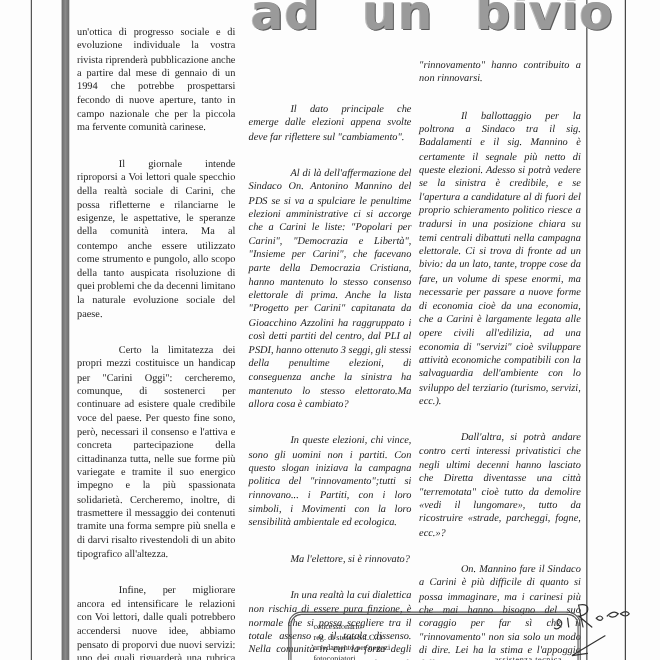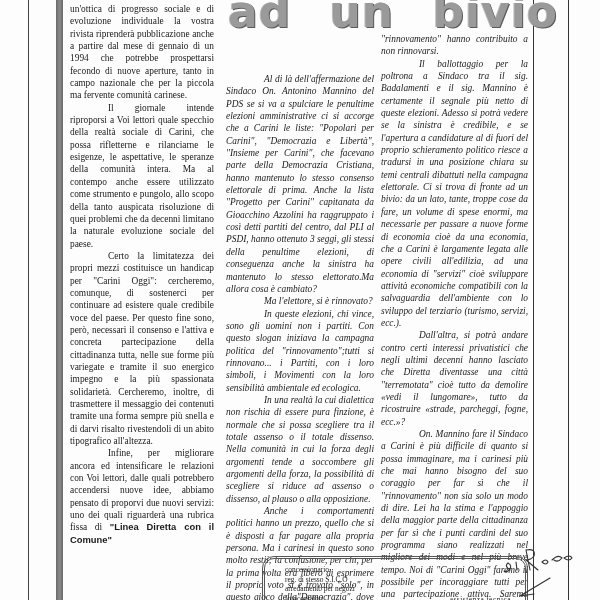--- a/index.html
+++ b/index.html
@@ -9,21 +9,21 @@
   .margin-line-left { position: absolute; left: 28px; top: 0; width: 1px; height: 600px; background: #444; }
   .col-bar { position: absolute; left: 56px; top: 0; width: 7px; height: 600px; background: linear-gradient(90deg,#6a6a6a,#8a8a8a,#6a6a6a); }
   .margin-line-r1 { position: absolute; left: 533px; top: 0; width: 1px; height: 600px; background: #333; }
   .margin-line-r2 { position: absolute; left: 568px; top: 0; width: 1px; height: 600px; background: #333; }
 
   .headline { position: absolute; left: 228px; top: -14px; width: 300px; height: 44px;
     font-family: "DejaVu Sans", sans-serif; font-weight: bold; font-size: 44px; letter-spacing: 1px;
     color: #9a9a9a; text-shadow: 1px 1px 0 #5a5a5a, -1px 0 0 #bdbdbd; white-space: nowrap; word-spacing: 22px; }
 
   .col { position: absolute; font-size: 9.4px; line-height: 12.35px; text-align: justify; }
-  .col p { text-indent: 38px; }
+  .col p { text-indent: 38px; margin-top: 21px; }
   .col p.noindent { text-indent: 0; }
   .col-left { left: 70px; top: 3px; width: 144px; }
   .col-mid { left: 226px; top: 73px; width: 148px; font-style: italic; }
   .col-right { left: 381px; top: 33px; width: 147px; font-style: italic; }
   b.hl { font-family: "Liberation Sans", sans-serif; font-weight: bold; }
 
   .ad-box { position: absolute; left: 262px; top: 556px; width: 266px; height: 60px;
     border: 3px double #555; border-radius: 12px 12px 0 0; }
   .ad-box .l { position: absolute; left: 20px; top: 6px; font-size: 7.4px; line-height: 9.6px; }
   .ad-box .r { position: absolute; right: 14px; top: 36px; font-size: 7.4px; letter-spacing: 0.5px; }
@@ -41,23 +41,24 @@
 <div class="headline">ad un bivio</div>
 
 <div class="col col-left">
   <p class="noindent">un'ottica di progresso sociale e di evoluzione individuale la vostra rivista riprenderà pubblicazione anche a partire dal mese di gennaio di un 1994 che potrebbe prospettarsi fecondo di nuove aperture, tanto in campo nazionale che per la piccola ma fervente comunità carinese.</p>
   <p>Il giornale intende riproporsi a Voi lettori quale specchio della realtà sociale di Carini, che possa rifletterne e rilanciarne le esigenze, le aspettative, le speranze della comunità intera. Ma al contempo anche essere utilizzato come strumento e pungolo, allo scopo della tanto auspicata risoluzione di quei problemi che da decenni limitano la naturale evoluzione sociale del paese.</p>
   <p>Certo la limitatezza dei propri mezzi costituisce un handicap per "Carini Oggi": cercheremo, comunque, di sostenerci per continuare ad esistere quale credibile voce del paese. Per questo fine sono, però, necessari il consenso e l'attiva e concreta partecipazione della cittadinanza tutta, nelle sue forme più variegate e tramite il suo energico impegno e la più spassionata solidarietà. Cercheremo, inoltre, di trasmettere il messaggio dei contenuti tramite una forma sempre più snella e di darvi risalto rivestendoli di un abito tipografico all'altezza.</p>
   <p><span>Infine, per migliorare ancora ed intensificare le relazioni con Voi lettori, dalle quali potrebbero accendersi nuove idee, abbiamo pensato di proporvi due nuovi servizi: uno dei quali riguarderà una rubrica fissa di </span><b class="hl">"Linea Diretta con il Comune"</b></p>
 </div>
 
 <div class="col col-mid">
+  <p>Il dato principale che emerge dalle elezioni appena svolte deve far riflettere sul "cambiamento".</p>
   <p>Al di là dell'affermazione del Sindaco On. Antonino Mannino del PDS se si va a spulciare le penultime elezioni amministrative ci si accorge che a Carini le liste: "Popolari per Carini", "Democrazia e Libertà", "Insieme per Carini", che facevano parte della Democrazia Cristiana, hanno mantenuto lo stesso consenso elettorale di prima. Anche la lista "Progetto per Carini" capitanata da Gioacchino Azzolini ha raggruppato i così detti partiti del centro, dal PLI al PSDI, hanno ottenuto 3 seggi, gli stessi della penultime elezioni, di conseguenza anche la sinistra ha mantenuto lo stesso elettorato.Ma allora cosa è cambiato?</p>
+  <p>In queste elezioni, chi vince, sono gli uomini non i partiti. Con questo slogan iniziava la campagna politica del "rinnovamento";tutti si rinnovano... i Partiti, con i loro simboli, i Movimenti con la loro sensibilità ambientale ed ecologica.</p>
   <p>Ma l'elettore, si è rinnovato?</p>
-  <p>In queste elezioni, chi vince, sono gli uomini non i partiti. Con questo slogan iniziava la campagna politica del "rinnovamento";tutti si rinnovano... i Partiti, con i loro simboli, i Movimenti con la loro sensibilità ambientale ed ecologica.</p>
   <p>In una realtà la cui dialettica non rischia di essere pura finzione, è normale che si possa scegliere tra il totale assenso o il totale dissenso. Nella comunità in cui la forza degli argomenti tende a soccombere gli argomenti della forza, la possibilità di scegliere si riduce ad assenso o dissenso, al plauso o alla opposizione.</p>
   <p>Anche i comportamenti politici hanno un prezzo, quello che si è disposti a far pagare alla propria persona. Ma i carinesi in questo sono molto restii; la confusione, per chi, per la prima volta era libero di esprimere il proprio voto si è trovato "solo", in questo gioco della"Democrazia", dove tutti, usando lo stesso linguaggio del</p>
 </div>
 
 <div class="col col-right">
   <p class="noindent">"rinnovamento" hanno contribuito a non rinnovarsi.</p>
   <p>Il ballottaggio per la poltrona a Sindaco tra il sig. Badalamenti e il sig. Mannino è certamente il segnale più netto di queste elezioni. Adesso si potrà vedere se la sinistra è credibile, e se l'apertura a candidature al di fuori del proprio schieramento politico riesce a tradursi in una posizione chiara su temi centrali dibattuti nella campagna elettorale. Ci si trova di fronte ad un bivio: da un lato, tante, troppe cose da fare, un volume di spese enormi, ma necessarie per passare a nuove forme di economia cioè da una economia, che a Carini è largamente legata alle opere civili all'edilizia, ad una economia di "servizi" cioè sviluppare attività economiche compatibili con la salvaguardia dell'ambiente con lo sviluppo del terziario (turismo, servizi, ecc.).</p>
   <p>Dall'altra, si potrà andare contro certi interessi privatistici che negli ultimi decenni hanno lasciato che Diretta diventasse una città "terremotata" cioè tutto da demolire «vedi il lungomare», tutto da ricostruire «strade, parcheggi, fogne, ecc.»?</p>
   <p><span>On. Mannino fare il Sindaco a Carini è più difficile di quanto si possa immaginare, ma i carinesi più che mai hanno bisogno del suo coraggio per far sì che il "rinnovamento" non sia solo un modo di dire. Lei ha la stima e l'appoggio della maggior parte della cittadinanza per far sì che i punti cardini del suo programma siano realizzati nel migliore dei modi e nel più breve tempo. Noi di "Carini Oggi" faremo il possibile per incoraggiare tutti per una partecipazione attiva. Saremo vigili, come è nostro dovere, informando i nostri lettori sull'operato della cosa pubblica.</span> </p>
 </div>

